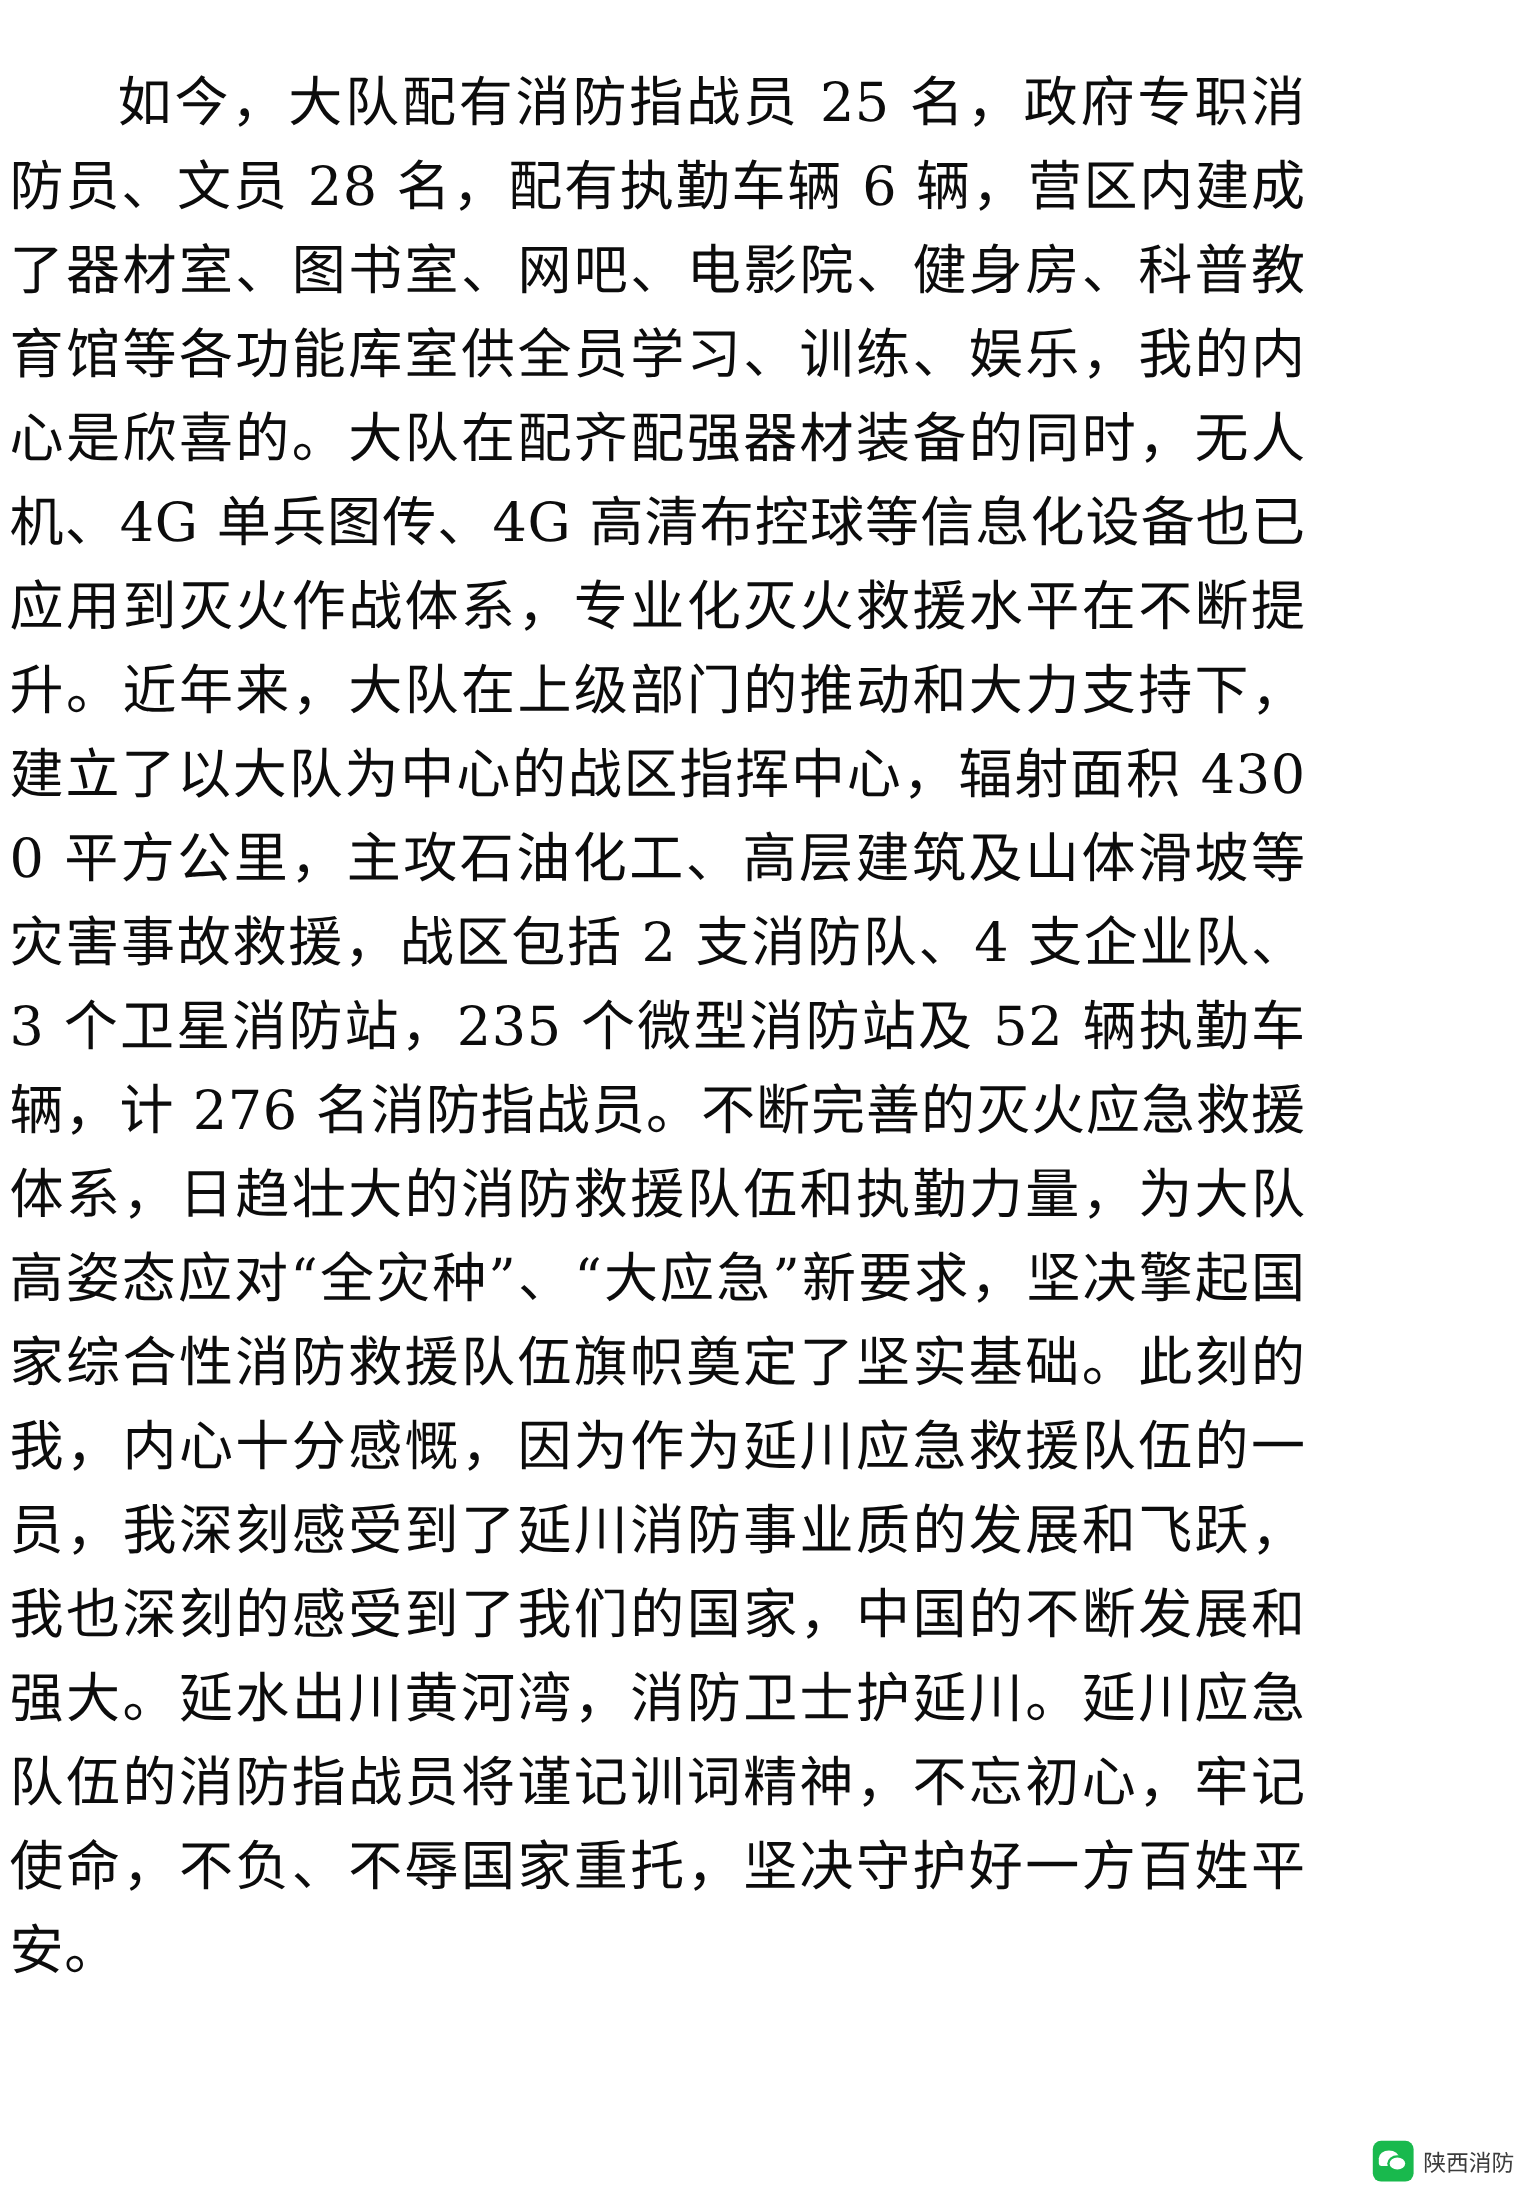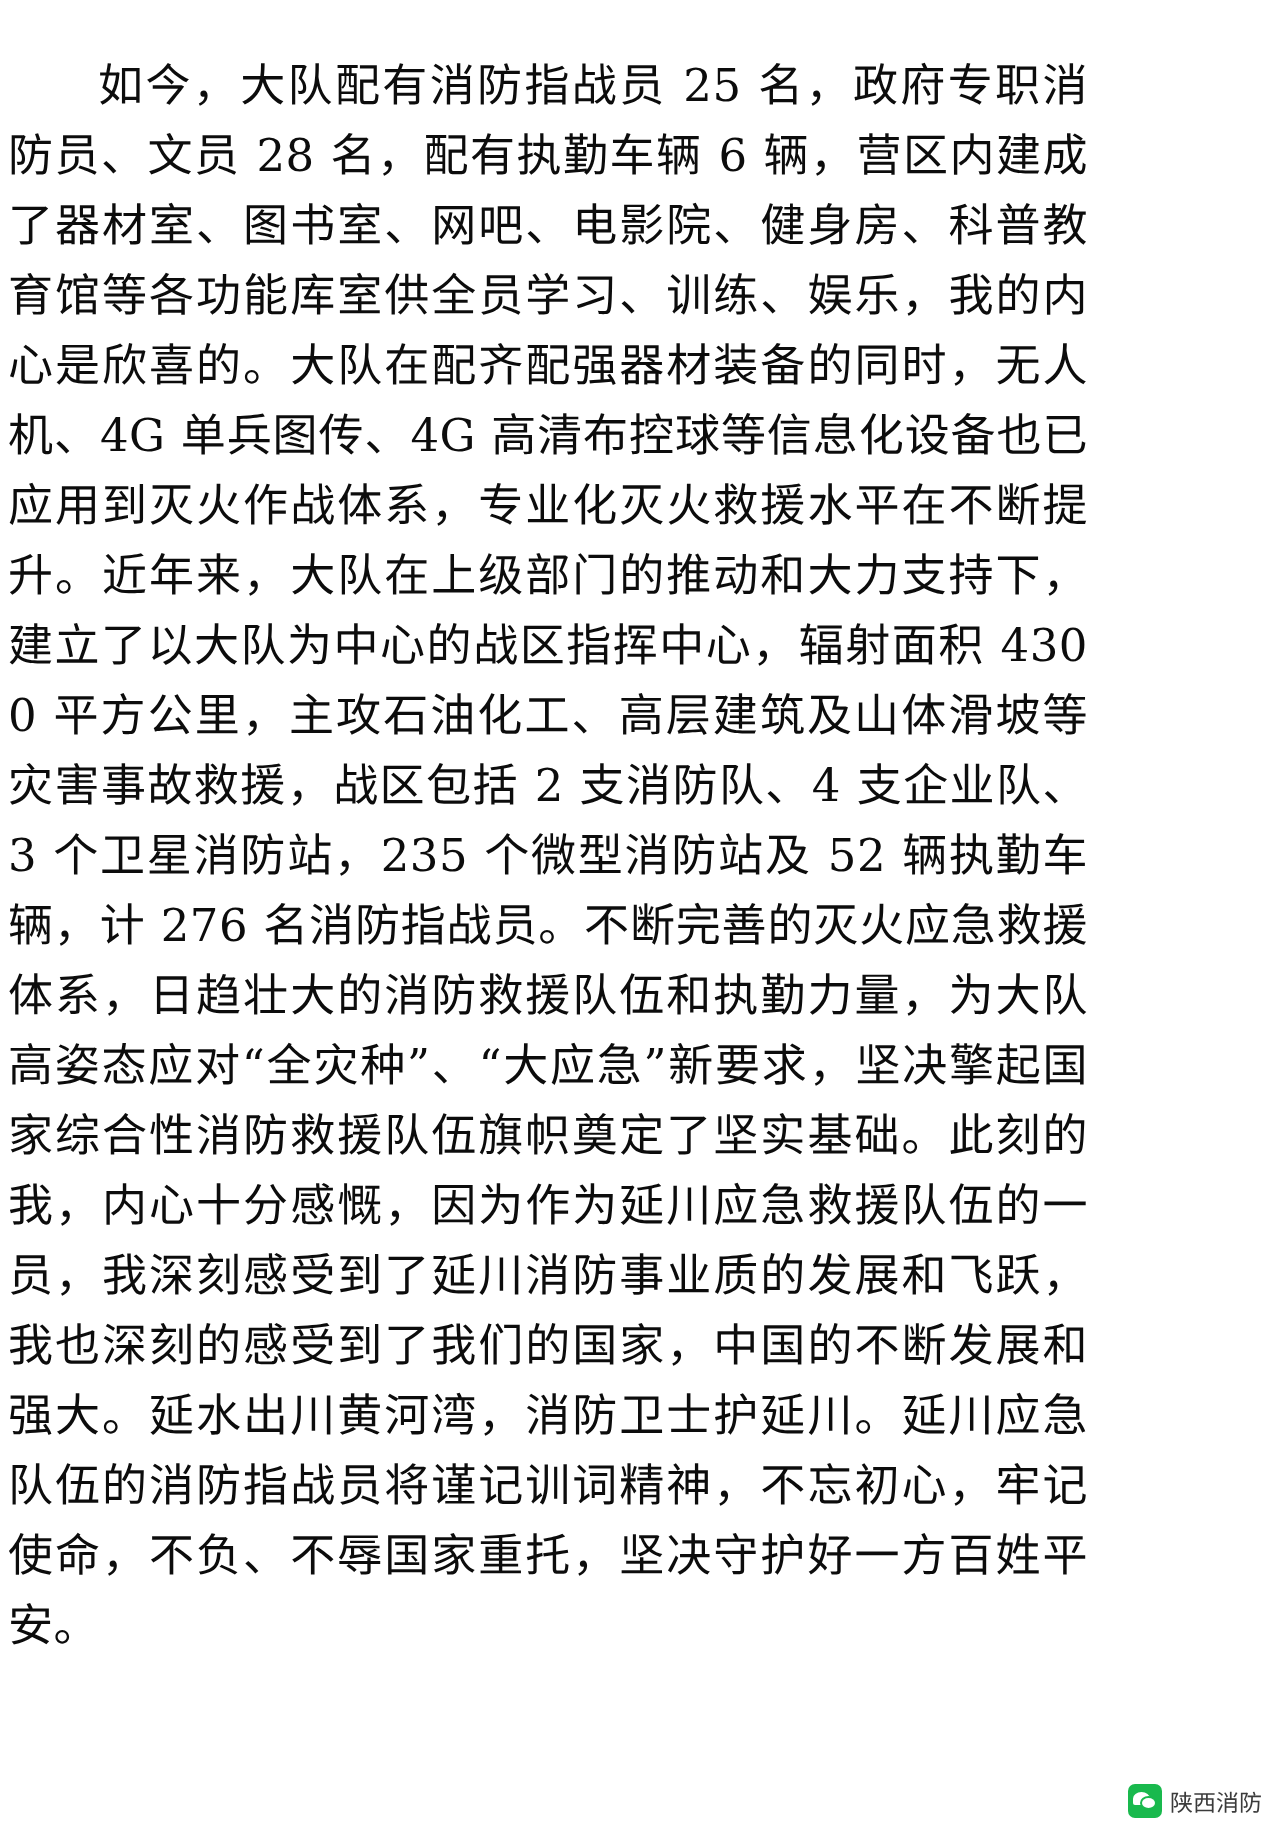--- a/index.html
+++ b/index.html
@@ -76,21 +76,21 @@
   #watermark .wm-icon::after {
     width: 13px;
     height: 10px;
     left: 14px;
     top: 14px;
     box-shadow: 0 0 0 2px #19b94d;
   }
 
   #watermark .wm-text {
     color: #3b3b3b;
-    font-size: 23px;
+    font-size: 19px;
     font-family: Liberation Serif, serif;
     white-space: nowrap;
   }
 </style>
 </head>
 <body>
 
 <div id="page">
 
   <p id="article-body">如今，大队配有消防指战员 25 名，政府专职消防员、文员 28 名，配有执勤车辆 6 辆，营区内建成了器材室、图书室、网吧、电影院、健身房、科普教育馆等各功能库室供全员学习、训练、娱乐，我的内心是欣喜的。大队在配齐配强器材装备的同时，无人机、4G 单兵图传、4G 高清布控球等信息化设备也已应用到灭火作战体系，专业化灭火救援水平在不断提升。近年来，大队在上级部门的推动和大力支持下，建立了以大队为中心的战区指挥中心，辐射面积 4300 平方公里，主攻石油化工、高层建筑及山体滑坡等灾害事故救援，战区包括 2 支消防队、4 支企业队、3 个卫星消防站，235 个微型消防站及 52 辆执勤车辆，计 276 名消防指战员。不断完善的灭火应急救援体系，日趋壮大的消防救援队伍和执勤力量，为大队高姿态应对“全灾种”、“大应急”新要求，坚决擎起国家综合性消防救援队伍旗帜奠定了坚实基础。此刻的我，内心十分感慨，因为作为延川应急救援队伍的一员，我深刻感受到了延川消防事业质的发展和飞跃，我也深刻的感受到了我们的国家，中国的不断发展和强大。延水出川黄河湾，消防卫士护延川。延川应急队伍的消防指战员将谨记训词精神，不忘初心，牢记使命，不负、不辱国家重托，坚决守护好一方百姓平安。</p>

